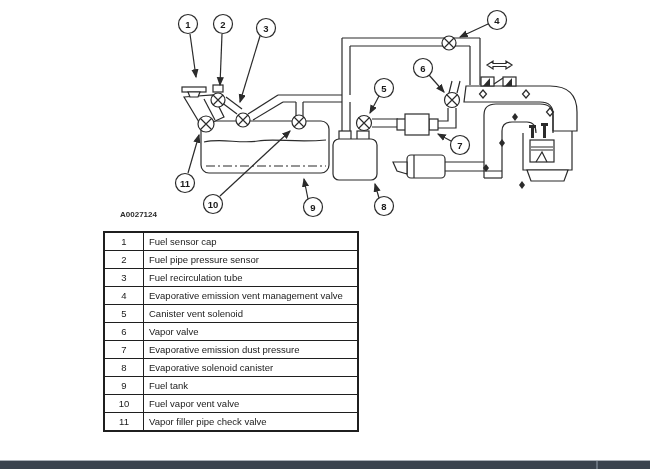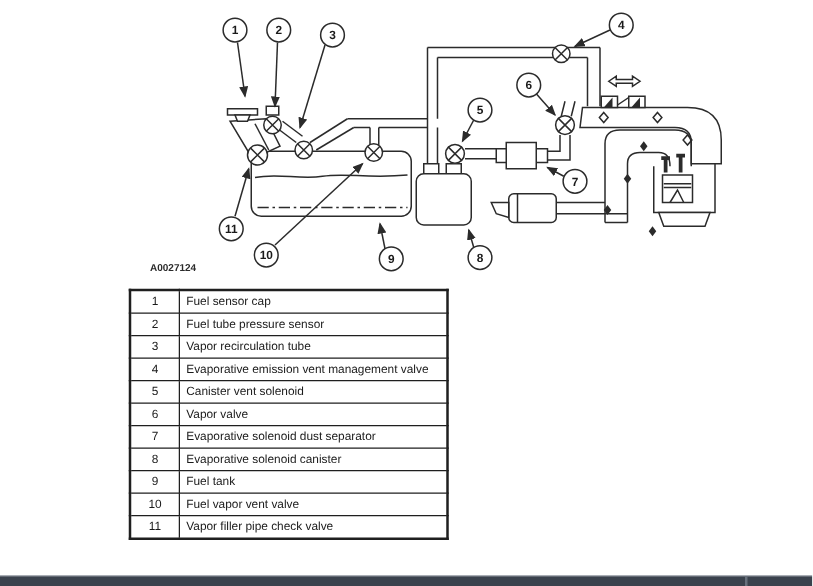--- a/index.html
+++ b/index.html
@@ -234,41 +234,41 @@
   </svg>
 
   <table class="legend">
     <tbody>
         <tr>
           <td class="num">1</td>
           <td class="desc">Fuel sensor cap</td>
         </tr>
         <tr>
           <td class="num">2</td>
-          <td class="desc">Fuel tube pressure sensor</td>
+          <td class="desc">Fuel pipe pressure sensor</td>
         </tr>
         <tr>
           <td class="num">3</td>
-          <td class="desc">Vapor recirculation tube</td>
+          <td class="desc">Fuel recirculation tube</td>
         </tr>
         <tr>
           <td class="num">4</td>
           <td class="desc">Evaporative emission vent management valve</td>
         </tr>
         <tr>
           <td class="num">5</td>
           <td class="desc">Canister vent solenoid</td>
         </tr>
         <tr>
           <td class="num">6</td>
           <td class="desc">Vapor valve</td>
         </tr>
         <tr>
           <td class="num">7</td>
-          <td class="desc">Evaporative solenoid dust separator</td>
+          <td class="desc">Evaporative emission dust pressure</td>
         </tr>
         <tr>
           <td class="num">8</td>
           <td class="desc">Evaporative solenoid canister</td>
         </tr>
         <tr>
           <td class="num">9</td>
           <td class="desc">Fuel tank</td>
         </tr>
         <tr>

